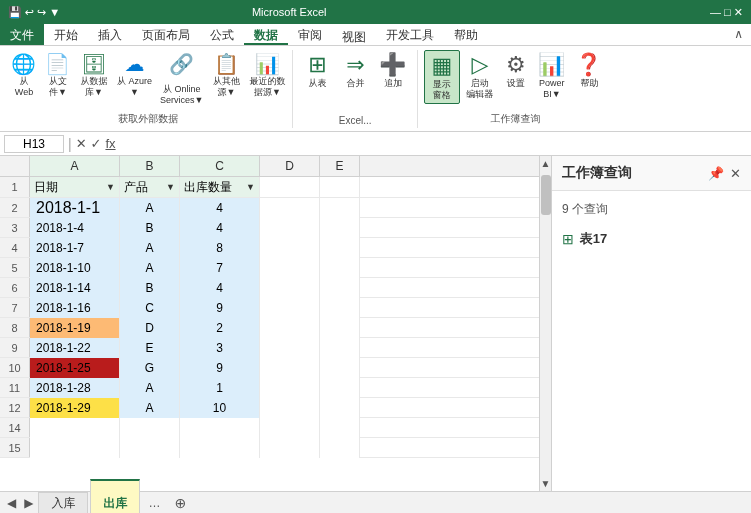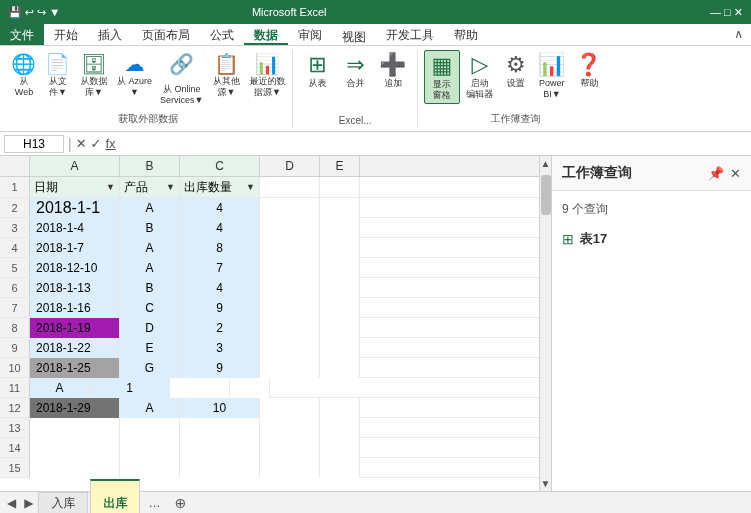--- a/index.html
+++ b/index.html
@@ -173,97 +173,90 @@
         <div style="width:30px;min-width:30px;text-align:center;border-right:1px solid #d0d0d0;background:#f2f2f2;font-size:11px;color:#555;line-height:20px;">4</div>
         <div style="width:90px;height:20px;line-height:20px;padding:0 6px;font-size:12px;background:#dceefb;border-right:1px solid #e8e8e8;">2018-1-7</div>
         <div style="width:60px;height:20px;line-height:20px;padding:0 6px;font-size:12px;background:#dceefb;border-right:1px solid #e8e8e8;text-align:center;">A</div>
         <div style="width:80px;height:20px;line-height:20px;padding:0 6px;font-size:12px;background:#dceefb;border-right:1px solid #e8e8e8;text-align:center;">8</div>
         <div style="width:60px;height:20px;background:#fff;border-right:1px solid #e8e8e8;"></div>
         <div style="width:40px;height:20px;background:#fff;border-right:1px solid #e8e8e8;"></div>
       </div>
 
       <div style="display:flex;border-bottom:1px solid #e8e8e8;height:20px;">
         <div style="width:30px;min-width:30px;text-align:center;border-right:1px solid #d0d0d0;background:#f2f2f2;font-size:11px;color:#555;line-height:20px;">5</div>
-        <div style="width:90px;height:20px;line-height:20px;padding:0 6px;font-size:12px;background:#dceefb;border-right:1px solid #e8e8e8;">2018-12-10</div>
+        <div style="width:90px;height:20px;line-height:20px;padding:0 6px;font-size:12px;background:#dceefb;border-right:1px solid #e8e8e8;">2018-1-10</div>
         <div style="width:60px;height:20px;line-height:20px;padding:0 6px;font-size:12px;background:#dceefb;border-right:1px solid #e8e8e8;text-align:center;">A</div>
         <div style="width:80px;height:20px;line-height:20px;padding:0 6px;font-size:12px;background:#dceefb;border-right:1px solid #e8e8e8;text-align:center;">7</div>
         <div style="width:60px;height:20px;background:#fff;border-right:1px solid #e8e8e8;"></div>
         <div style="width:40px;height:20px;background:#fff;border-right:1px solid #e8e8e8;"></div>
       </div>
 
       <div style="display:flex;border-bottom:1px solid #e8e8e8;height:20px;">
         <div style="width:30px;min-width:30px;text-align:center;border-right:1px solid #d0d0d0;background:#f2f2f2;font-size:11px;color:#555;line-height:20px;">6</div>
-        <div style="width:90px;height:20px;line-height:20px;padding:0 6px;font-size:12px;background:#dceefb;border-right:1px solid #e8e8e8;">2018-1-13</div>
+        <div style="width:90px;height:20px;line-height:20px;padding:0 6px;font-size:12px;background:#dceefb;border-right:1px solid #e8e8e8;">2018-1-14</div>
         <div style="width:60px;height:20px;line-height:20px;padding:0 6px;font-size:12px;background:#dceefb;border-right:1px solid #e8e8e8;text-align:center;">B</div>
         <div style="width:80px;height:20px;line-height:20px;padding:0 6px;font-size:12px;background:#dceefb;border-right:1px solid #e8e8e8;text-align:center;">4</div>
         <div style="width:60px;height:20px;background:#fff;border-right:1px solid #e8e8e8;"></div>
         <div style="width:40px;height:20px;background:#fff;border-right:1px solid #e8e8e8;"></div>
       </div>
 
       <div style="display:flex;border-bottom:1px solid #e8e8e8;height:20px;">
         <div style="width:30px;min-width:30px;text-align:center;border-right:1px solid #d0d0d0;background:#f2f2f2;font-size:11px;color:#555;line-height:20px;">7</div>
         <div style="width:90px;height:20px;line-height:20px;padding:0 6px;font-size:12px;background:#dceefb;border-right:1px solid #e8e8e8;">2018-1-16</div>
         <div style="width:60px;height:20px;line-height:20px;padding:0 6px;font-size:12px;background:#dceefb;border-right:1px solid #e8e8e8;text-align:center;">C</div>
         <div style="width:80px;height:20px;line-height:20px;padding:0 6px;font-size:12px;background:#dceefb;border-right:1px solid #e8e8e8;text-align:center;">9</div>
         <div style="width:60px;height:20px;background:#fff;border-right:1px solid #e8e8e8;"></div>
         <div style="width:40px;height:20px;background:#fff;border-right:1px solid #e8e8e8;"></div>
       </div>
 
       <div style="display:flex;border-bottom:1px solid #e8e8e8;height:20px;">
         <div style="width:30px;min-width:30px;text-align:center;border-right:1px solid #d0d0d0;background:#f2f2f2;font-size:11px;color:#555;line-height:20px;">8</div>
-        <div style="width:90px;height:20px;line-height:20px;padding:0 6px;font-size:12px;background:#a21caf;border-right:1px solid #e8e8e8;">2018-1-19</div>
+        <div style="width:90px;height:20px;line-height:20px;padding:0 6px;font-size:12px;background:#fdba74;border-right:1px solid #e8e8e8;">2018-1-19</div>
         <div style="width:60px;height:20px;line-height:20px;padding:0 6px;font-size:12px;background:#dceefb;border-right:1px solid #e8e8e8;text-align:center;">D</div>
         <div style="width:80px;height:20px;line-height:20px;padding:0 6px;font-size:12px;background:#dceefb;border-right:1px solid #e8e8e8;text-align:center;">2</div>
         <div style="width:60px;height:20px;background:#fff;border-right:1px solid #e8e8e8;"></div>
         <div style="width:40px;height:20px;background:#fff;border-right:1px solid #e8e8e8;"></div>
       </div>
 
       <div style="display:flex;border-bottom:1px solid #e8e8e8;height:20px;">
         <div style="width:30px;min-width:30px;text-align:center;border-right:1px solid #d0d0d0;background:#f2f2f2;font-size:11px;color:#555;line-height:20px;">9</div>
         <div style="width:90px;height:20px;line-height:20px;padding:0 6px;font-size:12px;background:#dceefb;border-right:1px solid #e8e8e8;">2018-1-22</div>
         <div style="width:60px;height:20px;line-height:20px;padding:0 6px;font-size:12px;background:#dceefb;border-right:1px solid #e8e8e8;text-align:center;">E</div>
         <div style="width:80px;height:20px;line-height:20px;padding:0 6px;font-size:12px;background:#dceefb;border-right:1px solid #e8e8e8;text-align:center;">3</div>
         <div style="width:60px;height:20px;background:#fff;border-right:1px solid #e8e8e8;"></div>
         <div style="width:40px;height:20px;background:#fff;border-right:1px solid #e8e8e8;"></div>
       </div>
 
       <div style="display:flex;border-bottom:1px solid #e8e8e8;height:20px;">
         <div style="width:30px;min-width:30px;text-align:center;border-right:1px solid #d0d0d0;background:#f2f2f2;font-size:11px;color:#555;line-height:20px;">10</div>
-        <div style="width:90px;height:20px;line-height:20px;padding:0 6px;font-size:12px;background:#a3a3a3;border-right:1px solid #e8e8e8;">2018-1-25</div>
+        <div style="width:90px;height:20px;line-height:20px;padding:0 6px;font-size:12px;background:#b91c1c;border-right:1px solid #e8e8e8;">2018-1-25</div>
         <div style="width:60px;height:20px;line-height:20px;padding:0 6px;font-size:12px;background:#dceefb;border-right:1px solid #e8e8e8;text-align:center;">G</div>
         <div style="width:80px;height:20px;line-height:20px;padding:0 6px;font-size:12px;background:#dceefb;border-right:1px solid #e8e8e8;text-align:center;">9</div>
         <div style="width:60px;height:20px;background:#fff;border-right:1px solid #e8e8e8;"></div>
         <div style="width:40px;height:20px;background:#fff;border-right:1px solid #e8e8e8;"></div>
       </div>
 
       <div style="display:flex;border-bottom:1px solid #e8e8e8;height:20px;">
         <div style="width:30px;min-width:30px;text-align:center;border-right:1px solid #d0d0d0;background:#f2f2f2;font-size:11px;color:#555;line-height:20px;">11</div>
+        <div style="width:90px;height:20px;line-height:20px;padding:0 6px;font-size:12px;background:#dceefb;border-right:1px solid #e8e8e8;">2018-1-28</div>
         <div style="width:60px;height:20px;line-height:20px;padding:0 6px;font-size:12px;background:#dceefb;border-right:1px solid #e8e8e8;text-align:center;">A</div>
         <div style="width:80px;height:20px;line-height:20px;padding:0 6px;font-size:12px;background:#dceefb;border-right:1px solid #e8e8e8;text-align:center;">1</div>
         <div style="width:60px;height:20px;background:#fff;border-right:1px solid #e8e8e8;"></div>
         <div style="width:40px;height:20px;background:#fff;border-right:1px solid #e8e8e8;"></div>
       </div>
 
       <div style="display:flex;border-bottom:1px solid #e8e8e8;height:20px;">
         <div style="width:30px;min-width:30px;text-align:center;border-right:1px solid #d0d0d0;background:#f2f2f2;font-size:11px;color:#555;line-height:20px;">12</div>
-        <div style="width:90px;height:20px;line-height:20px;padding:0 6px;font-size:12px;background:#737373;border-right:1px solid #e8e8e8;">2018-1-29</div>
+        <div style="width:90px;height:20px;line-height:20px;padding:0 6px;font-size:12px;background:#fde047;border-right:1px solid #e8e8e8;">2018-1-29</div>
         <div style="width:60px;height:20px;line-height:20px;padding:0 6px;font-size:12px;background:#dceefb;border-right:1px solid #e8e8e8;text-align:center;">A</div>
         <div style="width:80px;height:20px;line-height:20px;padding:0 6px;font-size:12px;background:#dceefb;border-right:1px solid #e8e8e8;text-align:center;">10</div>
         <div style="width:60px;height:20px;background:#fff;border-right:1px solid #e8e8e8;"></div>
         <div style="width:40px;height:20px;background:#fff;border-right:1px solid #e8e8e8;"></div>
       </div>
 
-      <div style="display:flex;border-bottom:1px solid #e8e8e8;height:20px;">
-        <div style="width:30px;min-width:30px;text-align:center;border-right:1px solid #d0d0d0;background:#f2f2f2;font-size:11px;color:#555;line-height:20px;">13</div>
-        <div style="width:90px;height:20px;background:#fff;border-right:1px solid #e8e8e8;"></div>
-        <div style="width:60px;height:20px;background:#fff;border-right:1px solid #e8e8e8;"></div>
-        <div style="width:80px;height:20px;background:#fff;border-right:1px solid #e8e8e8;"></div>
-        <div style="width:60px;height:20px;background:#fff;border-right:1px solid #e8e8e8;"></div>
-        <div style="width:40px;height:20px;background:#fff;border-right:1px solid #e8e8e8;"></div>
-      </div>
 
       <div style="display:flex;border-bottom:1px solid #e8e8e8;height:20px;">
         <div style="width:30px;min-width:30px;text-align:center;border-right:1px solid #d0d0d0;background:#f2f2f2;font-size:11px;color:#555;line-height:20px;">14</div>
         <div style="width:90px;height:20px;background:#fff;border-right:1px solid #e8e8e8;"></div>
         <div style="width:60px;height:20px;background:#fff;border-right:1px solid #e8e8e8;"></div>
         <div style="width:80px;height:20px;background:#fff;border-right:1px solid #e8e8e8;"></div>
         <div style="width:60px;height:20px;background:#fff;border-right:1px solid #e8e8e8;"></div>
         <div style="width:40px;height:20px;background:#fff;border-right:1px solid #e8e8e8;"></div>
       </div>
 

